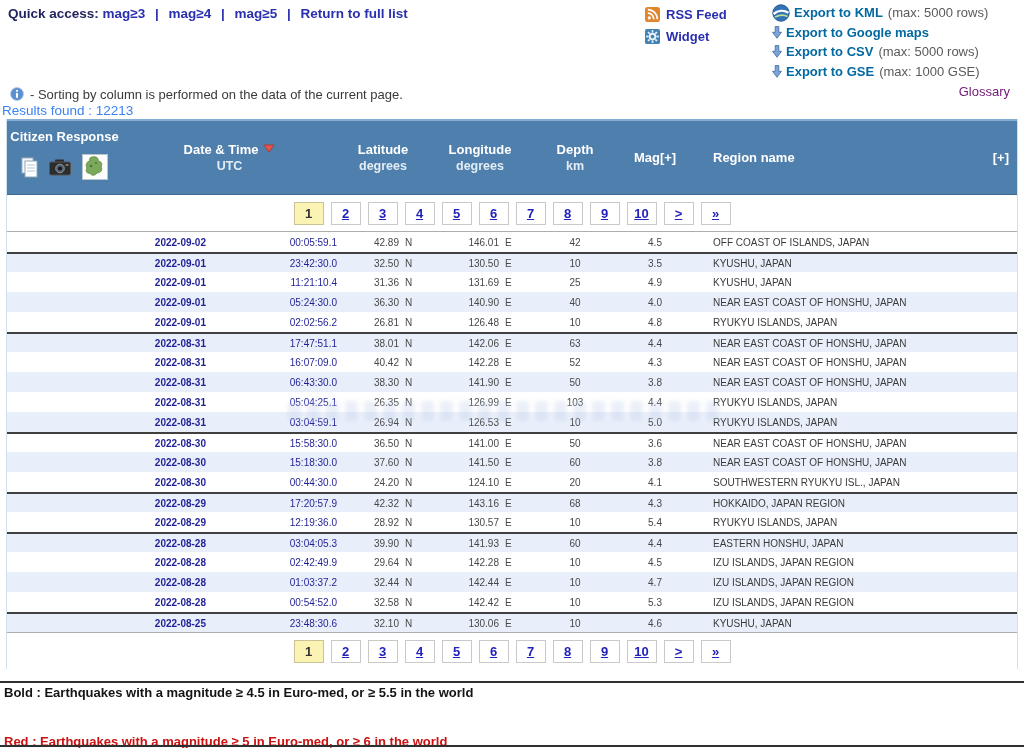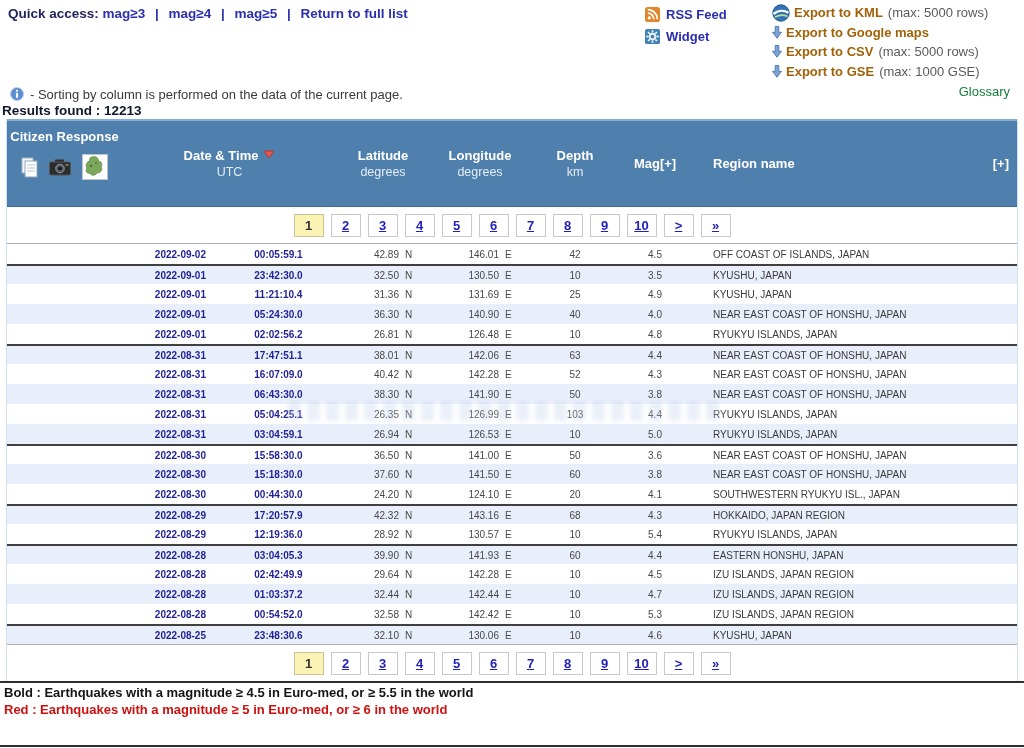--- a/index.html
+++ b/index.html
@@ -13,59 +13,59 @@
   .qa-sep { margin:0 6px; }
 
   .feeds { position:absolute; left:645px; top:4px; font-size:13px; }
   .feed-line { display:flex; align-items:center; height:20px; margin-bottom:2px; }
   .feed-line .ic { width:15px; height:15px; margin-right:6px; flex:0 0 auto; }
   .feed-line a { color:#2a2fae; font-weight:bold; text-decoration:none; }
 
   .exports { position:absolute; left:772px; top:3px; font-size:13px; }
   .export-line { display:flex; align-items:center; height:19.5px; white-space:nowrap; }
   .export-line .ic { margin-right:4px; flex:0 0 auto; display:flex; }
-  .export-line a { color:#a16207; font-weight:bold; text-decoration:none; }
+  .export-line a { color:#0369a1; font-weight:bold; text-decoration:none; }
   .export-note { color:#5a5a5a; margin-left:5px; font-weight:normal; }
 
   .glossary { position:absolute; right:14px; top:84px; font-size:13px; }
-  .glossary a { color:#15803d; text-decoration:none; }
+  .glossary a { color:#701a75; text-decoration:none; }
 
   .info-line { position:absolute; left:10px; top:87px; font-size:13px; color:#3a3a3a; display:flex; }
   .info-line .ic { margin-right:6px; display:flex; }
 
-  .results-found { position:absolute; left:2px; top:103px; font-size:13.5px; font-weight:bold; color:#0f172a; }
+  .results-found { position:absolute; left:2px; top:103px; font-size:13.5px; font-weight:normal; color:#3b82f6; }
 
   
   .table-wrap { position:absolute; left:6px; top:119px; width:1012px; border-left:1px solid #cfe0ee; border-right:1px solid #cfe0ee; }
 
   .grid { display:grid; grid-template-columns:115px 88px 127px 62px 30px 70px 32px 88px 72px 1fr 34px; }
 
-  .thead { background:#4f7fac; color:#fff; height:88px; border-top:2px solid #86aed2; border-bottom:1px solid #3c6a94; }
+  .thead { background:#4f7fac; color:#fff; height:76px; border-top:2px solid #86aed2; border-bottom:1px solid #3c6a94; }
   .th { display:flex; flex-direction:column; justify-content:center; align-items:center; font-size:13px; font-weight:bold; line-height:16px; }
-  .th .sub { font-weight:normal; font-size:12.5px; color:#e3edf6; }
+  .th .sub { font-weight:bold; font-size:12.5px; color:#e3edf6; }
   .th-citizen { justify-content:flex-start; padding-top:8px; }
   .th-citizen .cr-title { text-align:center; }
   .cr-icons { display:flex; align-items:center; gap:11px; margin-top:9px; }
   .th-region { align-items:flex-start; padding-left:22px; }
   .th-plus { align-items:flex-end; padding-right:8px; }
   .sort-tri { display:inline-block; margin-left:5px; vertical-align:1px; }
 
   .pagebar { height:36px; display:flex; align-items:center; justify-content:center; gap:7px; background:#fff; }
   .pg { min-width:30px; height:23px; padding:0 6px; display:flex; align-items:center; justify-content:center;
         border:1px solid #c9c9c9; background:#fff; font-size:13px; font-weight:bold;
         color:#2222bb; text-decoration:underline; cursor:pointer; }
   .pg.active { background:#fbf3b4; border-color:#c9c397; color:#333; text-decoration:none; cursor:default; }
 
   .tbody { border-top:1px solid #adadad; border-bottom:1px solid #adadad; }
   .trow { height:20px; align-items:center; font-size:10px; color:#474747; background:#fff; }
   .trow.alt { background:#e9effa; }
   .trow.divided { border-top:2px solid #404040; }
   .c { overflow:hidden; white-space:nowrap; }
   .c.date { text-align:right; padding-right:4px; color:#1f1f96; font-weight:bold; text-decoration:none; }
-  .c.time { text-align:center; padding-left:10px; color:#1f1f96; font-weight:bold; text-decoration:none; }
+  .c.time { text-align:right; padding-left:10px; color:#1f1f96; font-weight:normal; text-decoration:none; }
   .c.num { text-align:right; }
   .c.dir { text-align:left; padding-left:6px; }
   .c.depth, .c.mag { text-align:center; }
   .c.region { padding-left:22px; color:#3a3a3a; }
 
   .notes-sep { position:absolute; left:0; width:1024px; height:2px; background:#2f2f2f; }
   .note { position:absolute; left:4px; font-size:13px; font-weight:bold; }
   .note.black { color:#141414; }
   .note.red { color:#cc1111; }
   .bottom-edge { position:absolute; left:0; top:745px; width:1024px; height:2px; background:#2f2f2f; }
@@ -530,14 +530,14 @@
       <a href="#" class="pg">10</a>
       <a href="#" class="pg">&gt;</a>
       <a href="#" class="pg">»</a>
     </div>
 </div>
 
 <div class="watermark"></div>
 
 <div class="notes-sep" style="top:681px"></div>
 <div class="note black" style="top:685px">Bold : Earthquakes with a magnitude ≥ 4.5 in Euro-med, or ≥ 5.5 in the world</div>
-<div class="note red" style="top:702px">Red : Earthquakes with a magnitude ≥ 5 in Euro-med, or ≥ 6 in the world</div>
+<div class="note red" style="top:734px">Red : Earthquakes with a magnitude ≥ 5 in Euro-med, or ≥ 6 in the world</div>
 <div class="bottom-edge"></div>
 
 </body></html>

